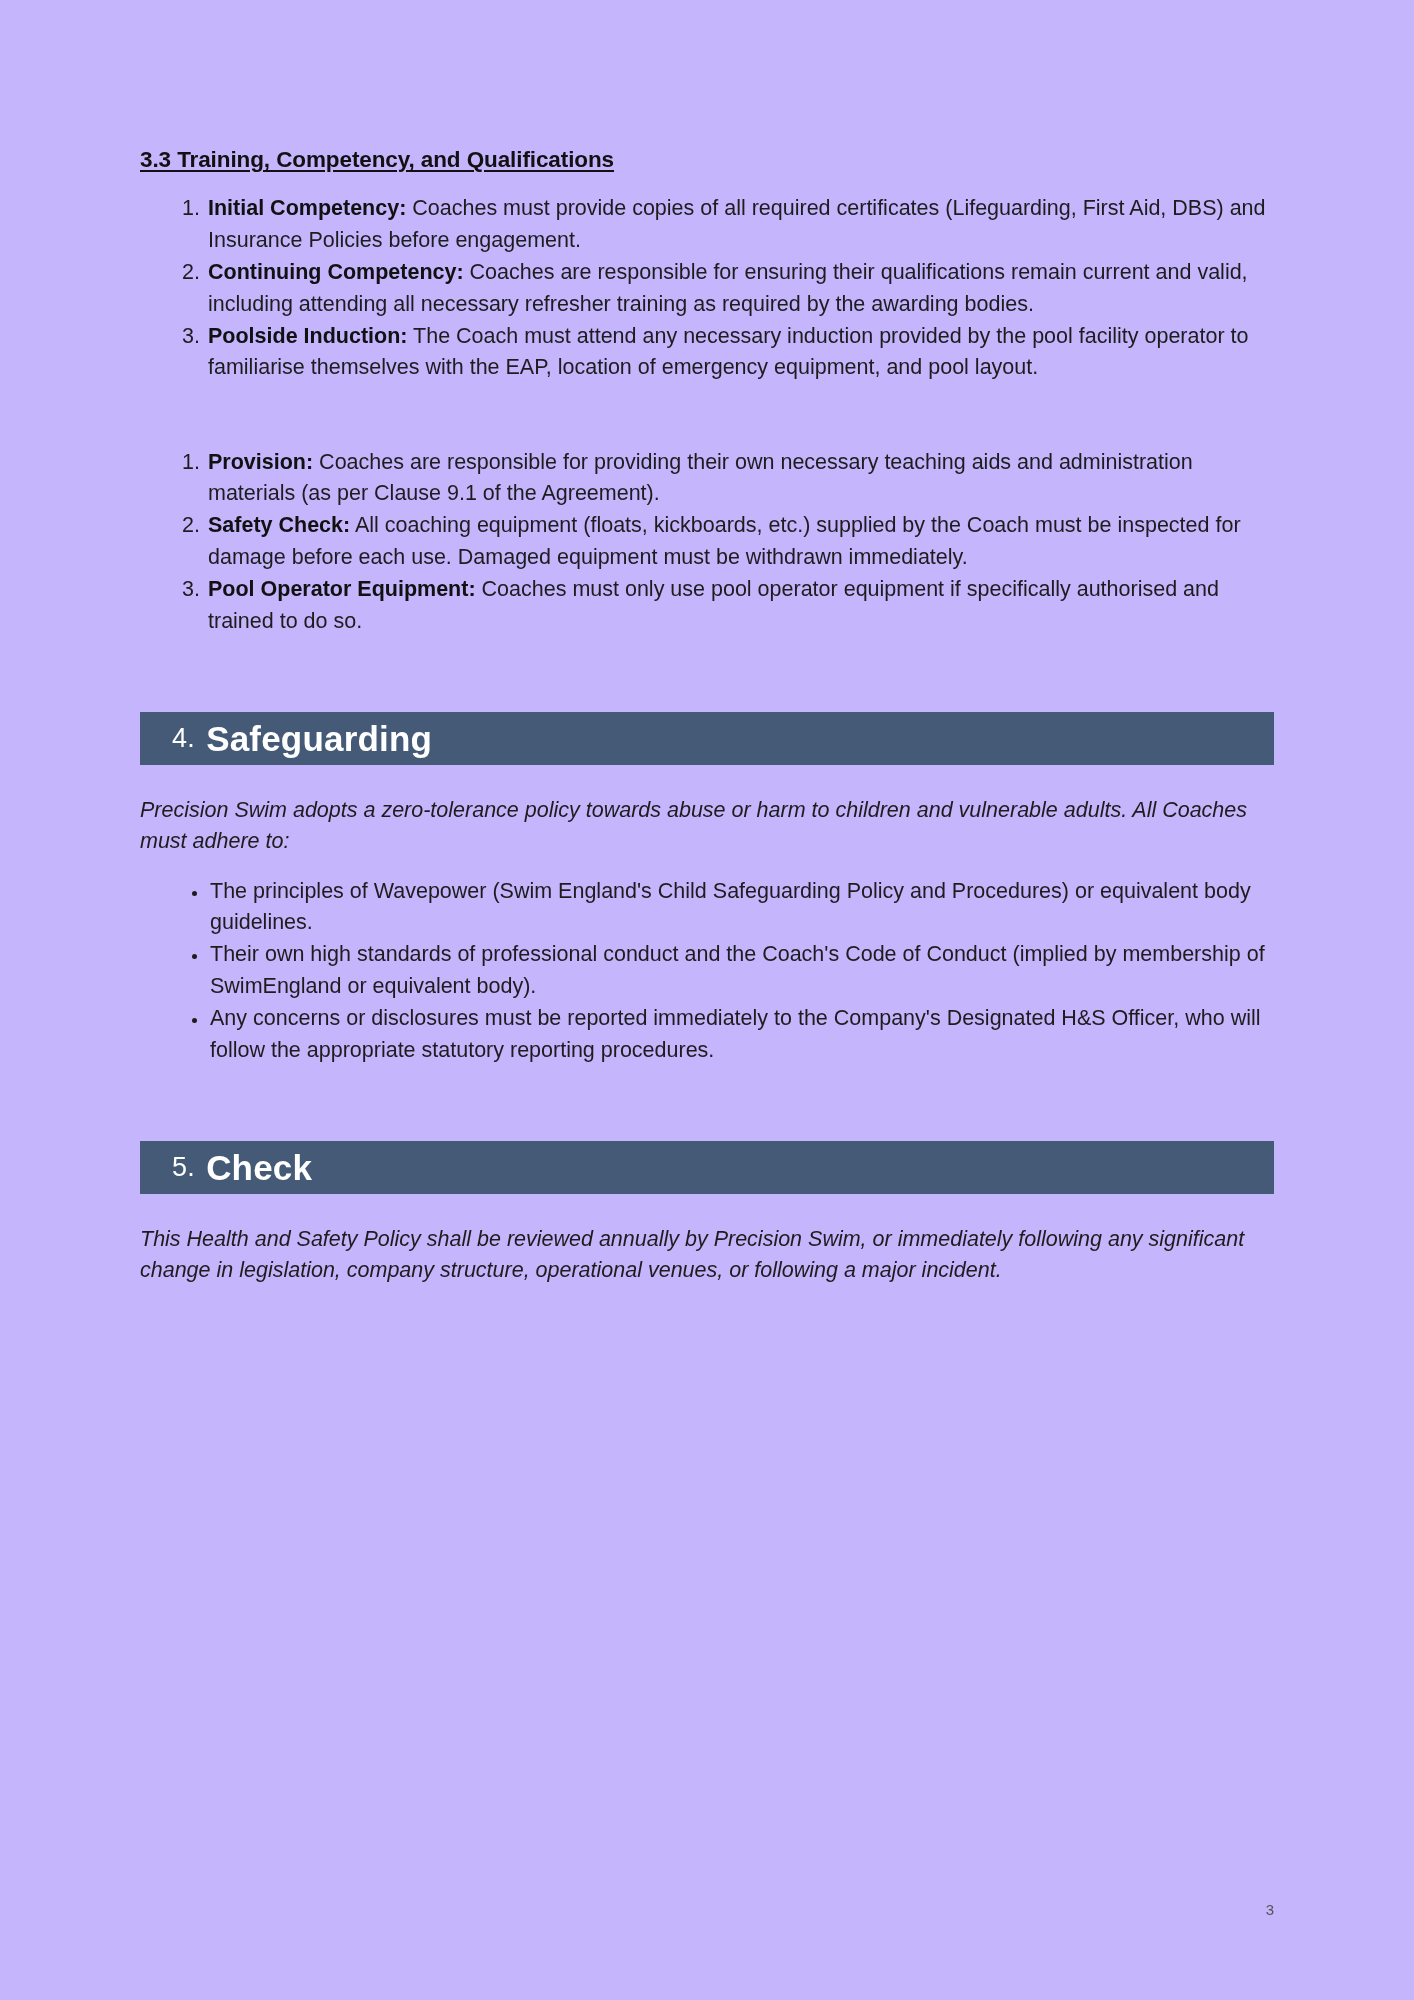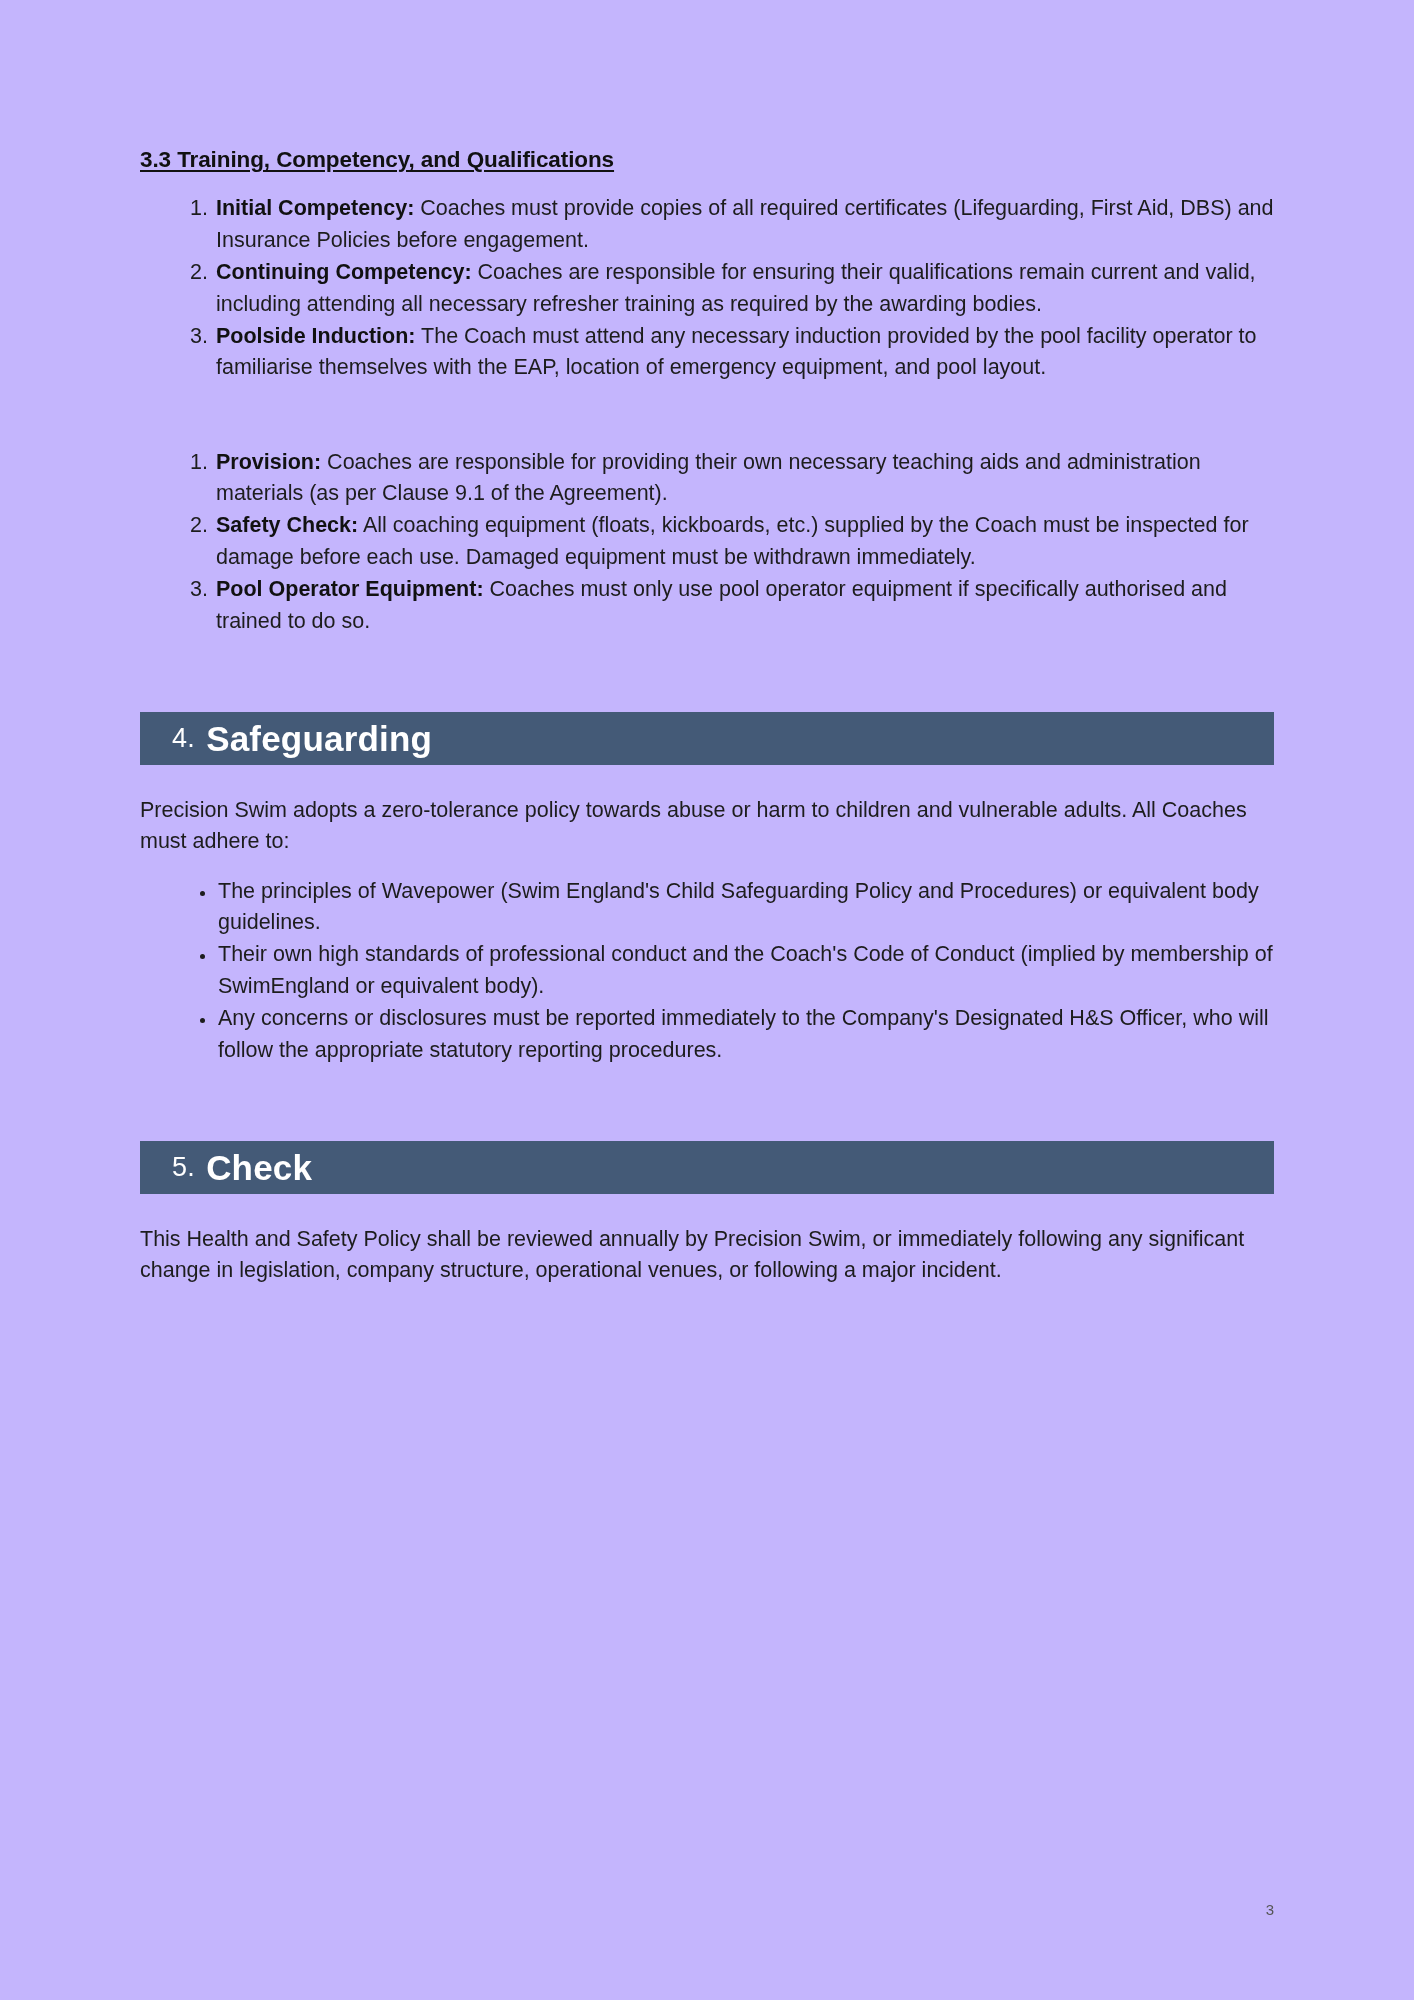--- a/index.html
+++ b/index.html
@@ -48,41 +48,42 @@
   ul.doc-list {
     margin: 18px 0 0 0;
     padding-left: 60px;
     list-style-position: outside;
     list-style-type: disc;
   }
   ol.doc-list > li, ul.doc-list > li {
     font-size: 21.5px;
     line-height: 1.46;
     color: #1d1d1d;
-    margin: 0 0 1px 16px;
+    margin: 0 0 1px 8px;
     padding-left: 2px;
   }
   ol.doc-list > li::marker {
     font-size: 21.5px;
     color: #1d1d1d;
   }
   ul.doc-list > li::marker {
     font-size: 16px;
   }
   li .lead {
     font-weight: bold;
     color: #111111;
   }
 
   
   p.body-text {
     font-size: 21.5px;
     line-height: 1.46;
     color: #1d1d1d;
     margin: 0;
+    font-style: italic;
   }
 
   
   .section-banner {
     background: #445a77;
     color: #ffffff;
     height: 53px;
     display: flex;
     align-items: center;
     padding-left: 32px;

